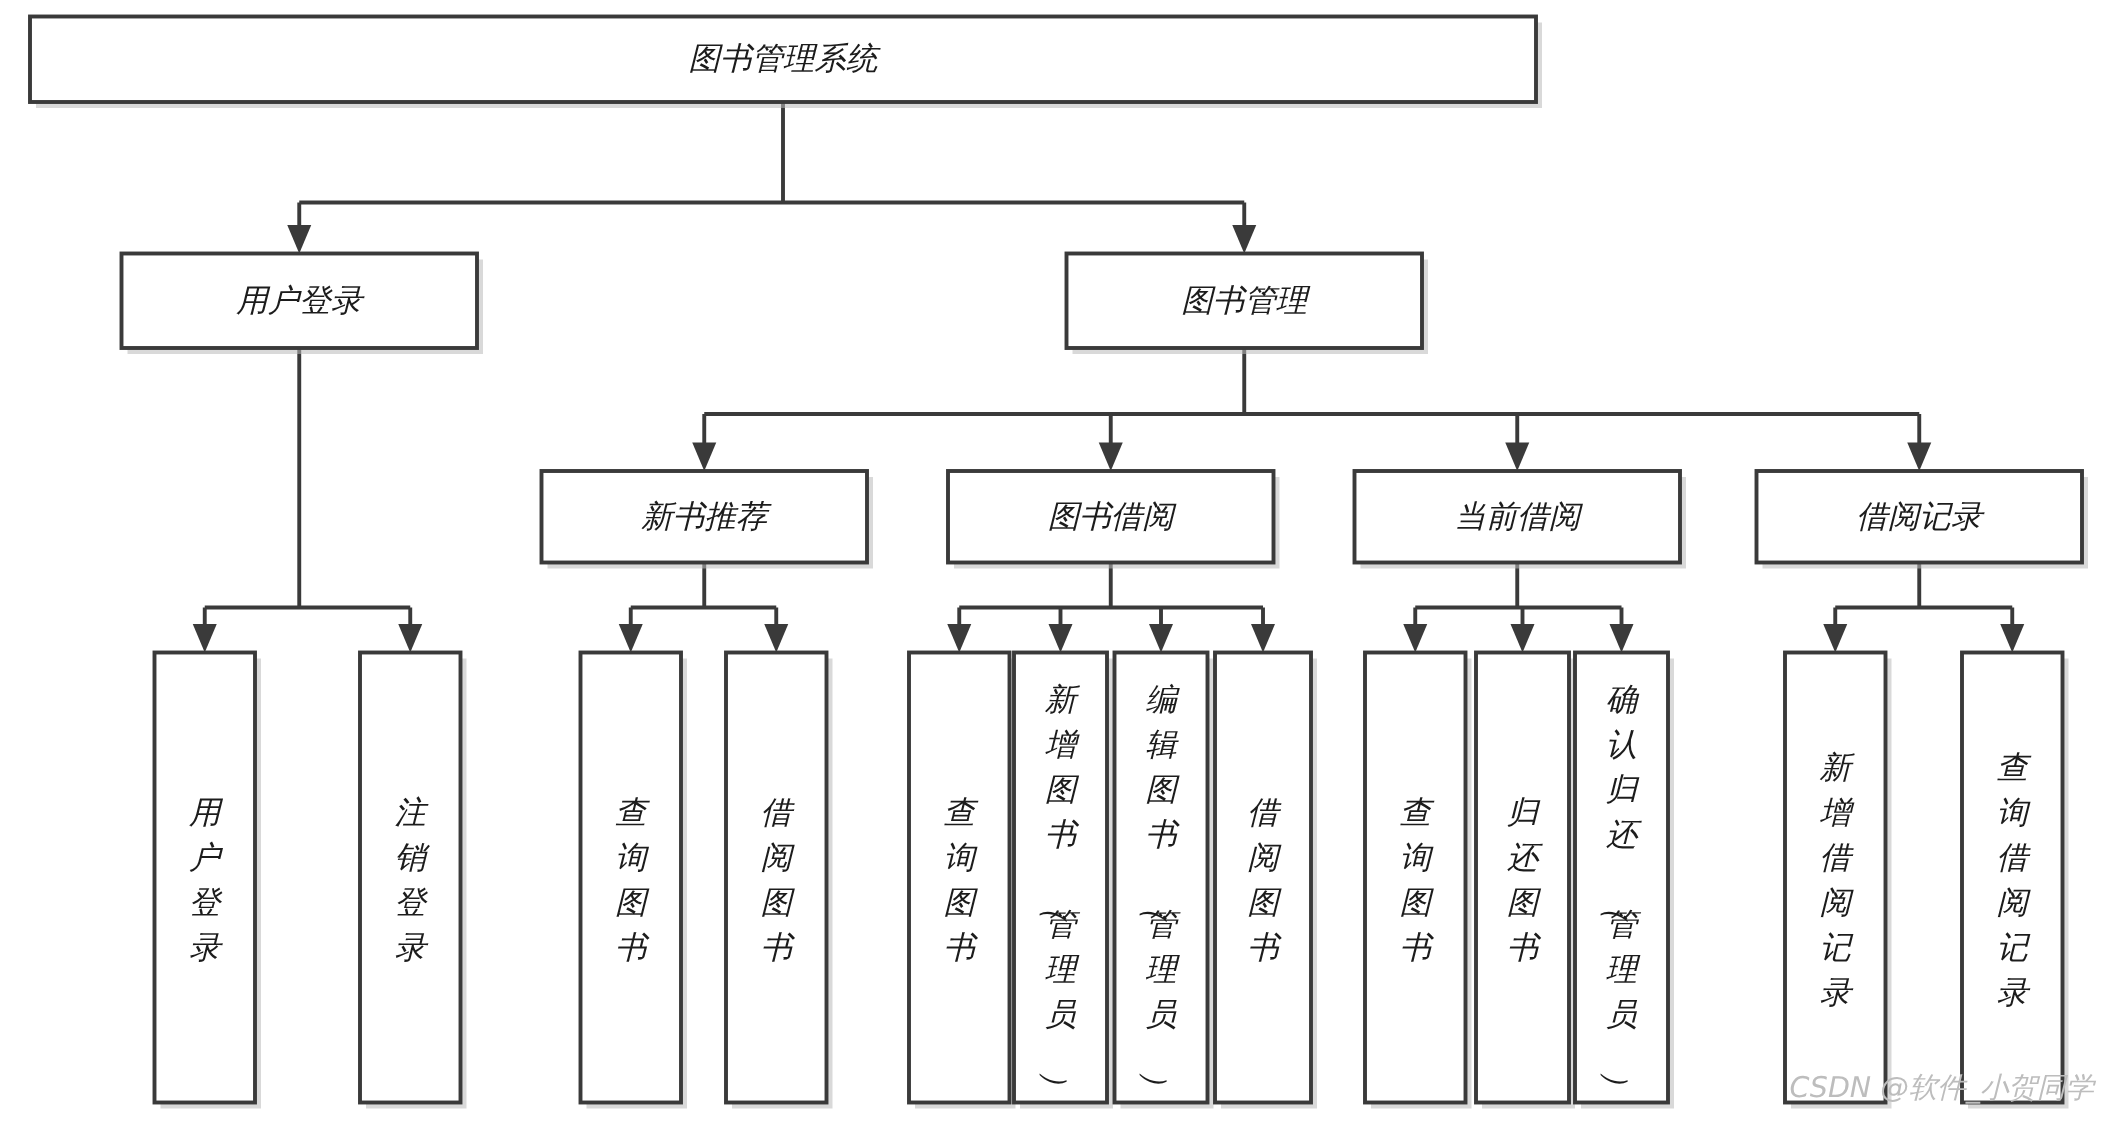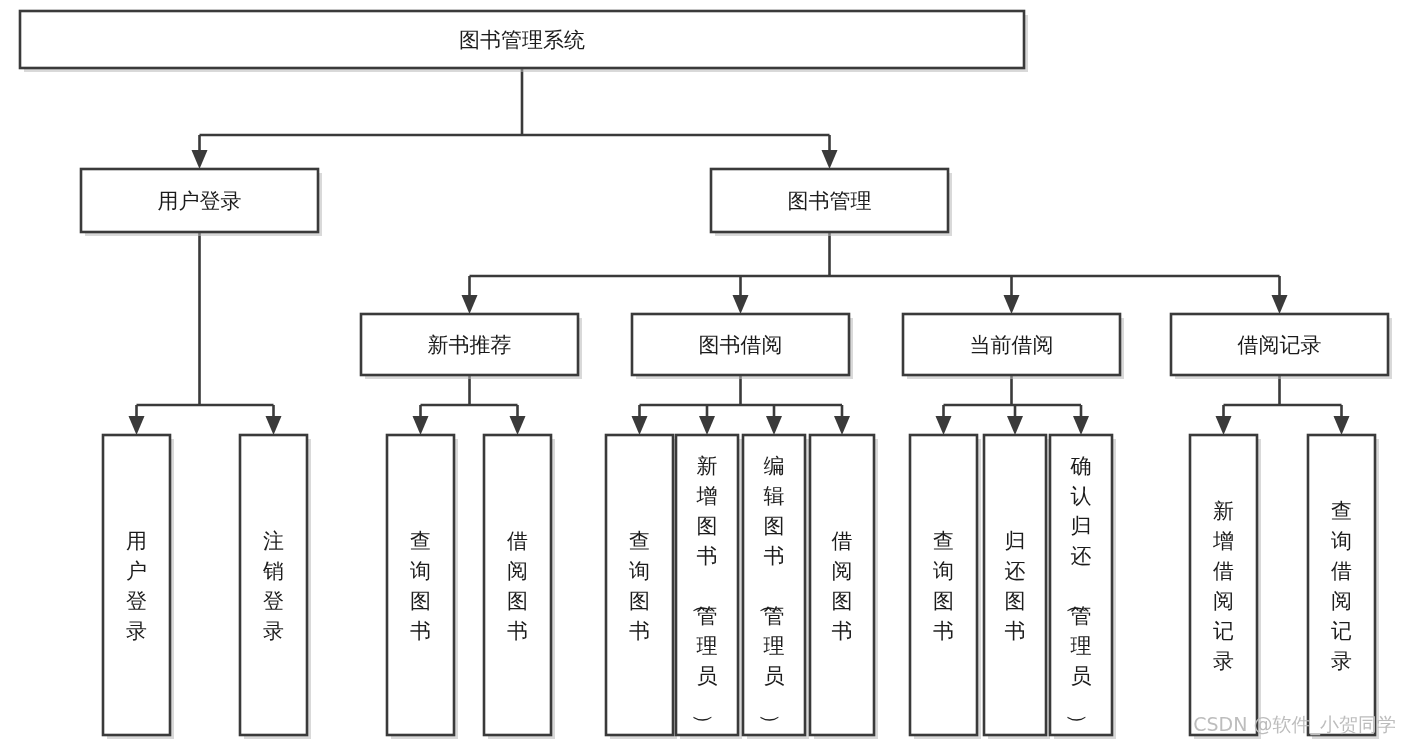--- a/index.html
+++ b/index.html
@@ -11,20 +11,21 @@
     width: 1405px;
     height: 747px;
     font-family: "Liberation Sans", "DejaVu Sans", sans-serif;
     overflow: hidden;
     position: relative;
   }
   #diagram-root {
     position: relative;
     width: 1334px;
     height: 747px;
+    font-style: italic;
   }
   svg.diagram-canvas {
     position: absolute;
     left: 0;
     top: 0;
     width: 1405px;
     height: 747px;
     display: block;
   }
   .node-rect {

